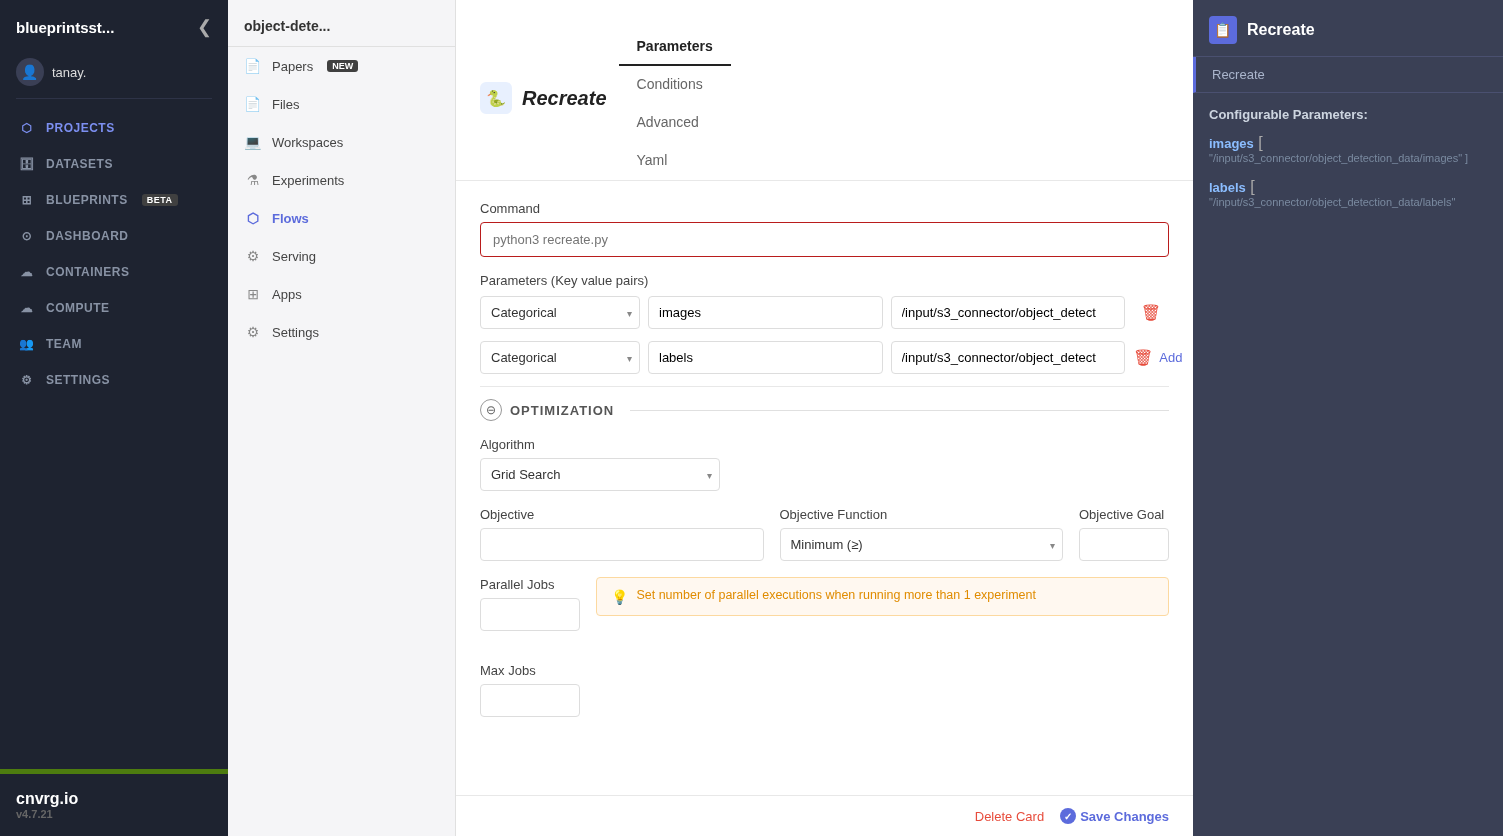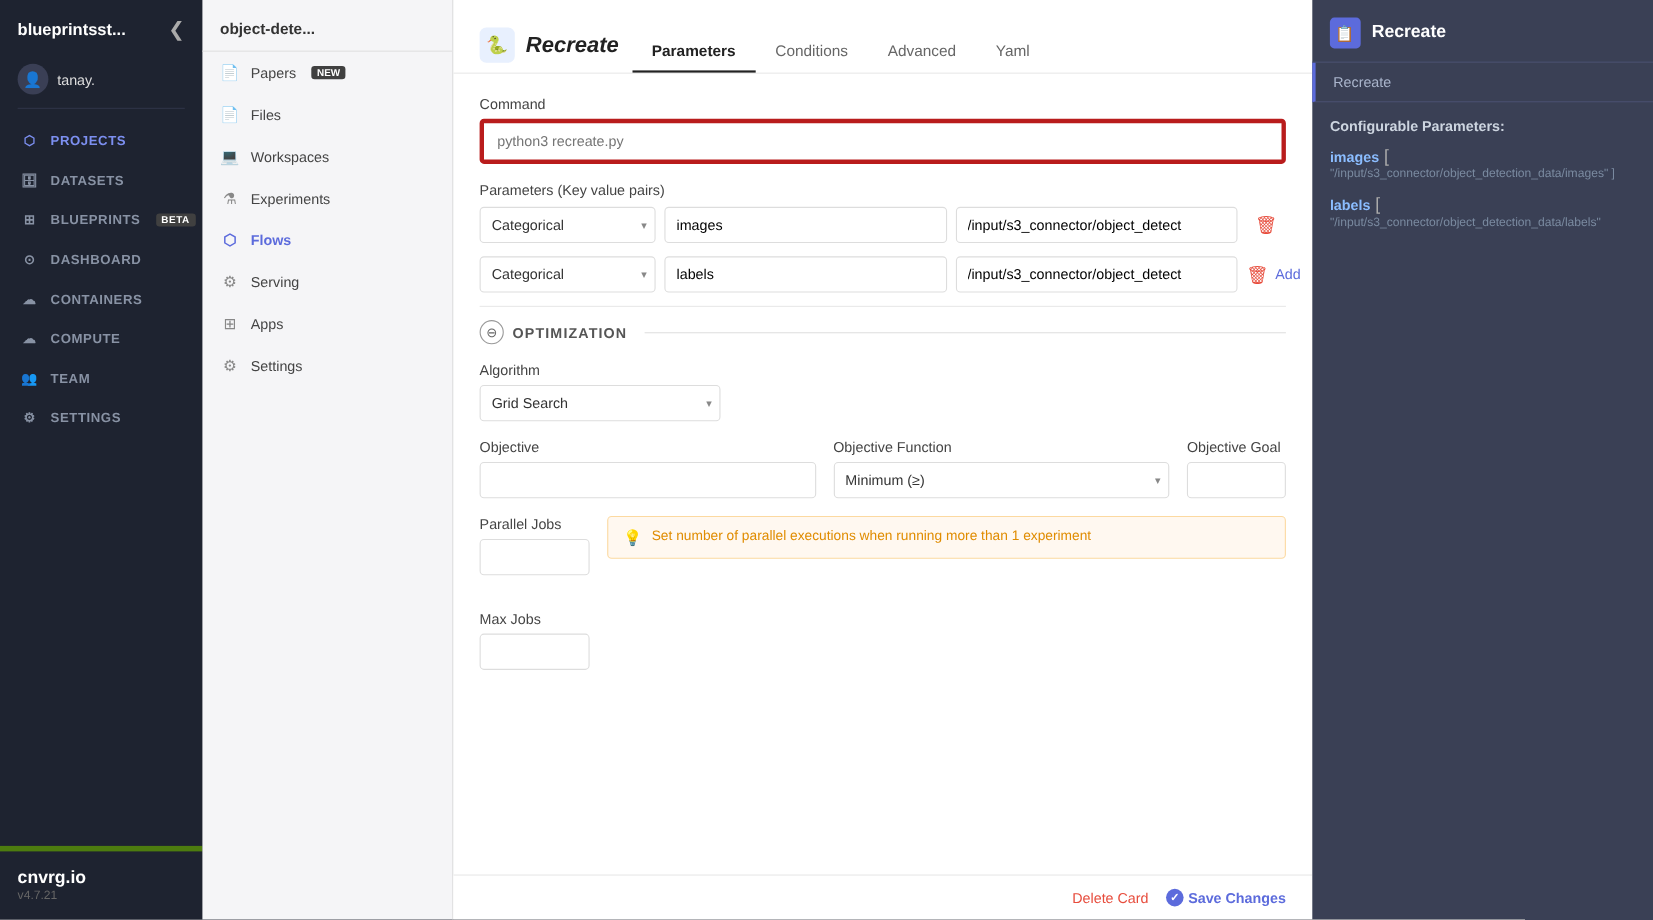--- a/index.html
+++ b/index.html
@@ -1,20 +1,20 @@
 <!DOCTYPE html>
 <html><head>
   <meta charset="utf-8">
   <style>
     * { box-sizing: border-box; margin: 0; padding: 0; }
     body { font-family: -apple-system, BlinkMacSystemFont, 'Segoe UI', sans-serif; display: flex; height: 836px; overflow: hidden; background: #1e2330; }
 
     
     .left-sidebar {
-      width: 184px;
+      width: 228px;
       background: #1e2330;
       display: flex;
       flex-direction: column;
       padding: 0;
       flex-shrink: 0;
     }
     .left-sidebar-top {
       padding: 16px 16px 0;
     }
     .brand-row {
@@ -81,21 +81,21 @@
       width: 18px; height: 18px;
       display: flex; align-items: center; justify-content: center;
       flex-shrink: 0;
     }
     .sidebar-bottom {
       margin-top: auto;
       padding: 16px;
       border-top: 5px solid #4d7c0f;
     }
     .brand-footer { color: #fff; font-size: 16px; font-weight: 700; }
-    .version { color: #666; font-size: 11px; }
+    .version { color: #666; font-size: 11px; font-weight: bold; }
 
     
     .second-sidebar {
       width: 228px;
       background: #f5f5f7;
       border-right: 1px solid #e0e0e0;
       display: flex;
       flex-direction: column;
       flex-shrink: 0;
     }
@@ -171,20 +171,21 @@
       font-size: 20px;
       font-style: italic;
       font-weight: 600;
       color: #222;
     }
     .tabs {
       display: flex;
       gap: 0;
       margin-top: 12px;
       margin-left: 0;
+      flex-direction: column;
     }
     .tab {
       padding: 10px 18px;
       cursor: pointer;
       font-size: 14px;
       color: #666;
       border-bottom: 2px solid transparent;
       white-space: nowrap;
     }
     .tab.active {
@@ -201,21 +202,21 @@
 
     .field-label {
       font-size: 13px;
       color: #444;
       margin-bottom: 6px;
       font-weight: 500;
     }
     .field-input {
       width: 100%;
       padding: 9px 12px;
-      border: 4px solid #b91c1c;
+      border: 1px solid #b91c1c;
       border-radius: 4px;
       font-size: 13px;
       color: #999;
       outline: none;
     }
 
     .params-section { margin-top: 16px; }
     .params-title { font-size: 13px; color: #444; margin-bottom: 8px; }
 
     .params-grid {
@@ -631,21 +632,21 @@
       
       <div class="optimization-section">
         <div class="section-toggle">
           <div class="section-toggle-icon">⊖</div>
           <span class="section-toggle-title">OPTIMIZATION</span>
           <div style="flex:1;height:1px;background:#e0e0e0;margin-left:8px;"></div>
         </div>
 
         <div class="algo-row">
           <div class="algo-label">Algorithm</div>
-          <div class="select-wrapper" style="width:219px;text-decoration:underline;">
+          <div class="select-wrapper" style="width:240px;text-decoration:underline;">
             <select>
               <option>Grid Search</option>
               <option>Random Search</option>
               <option>Bayesian Optimization</option>
             </select>
             <span class="select-chevron">▾</span>
           </div>
         </div>
 
         <div class="three-col">

